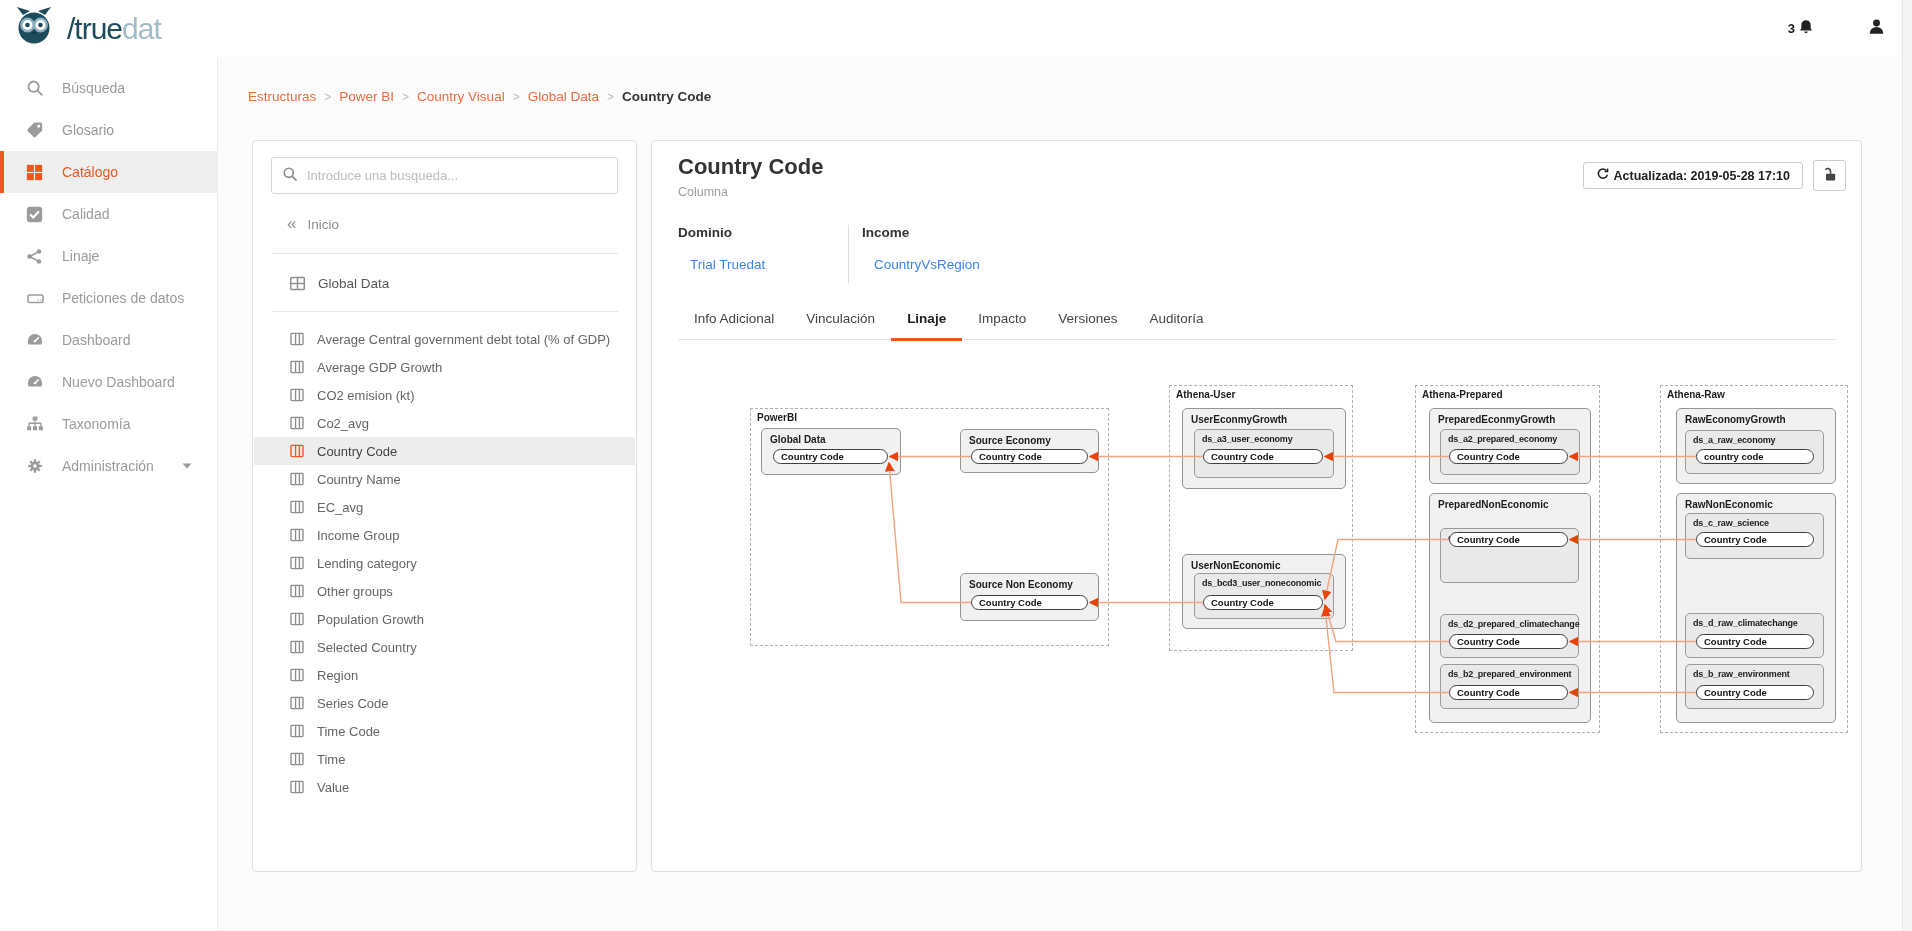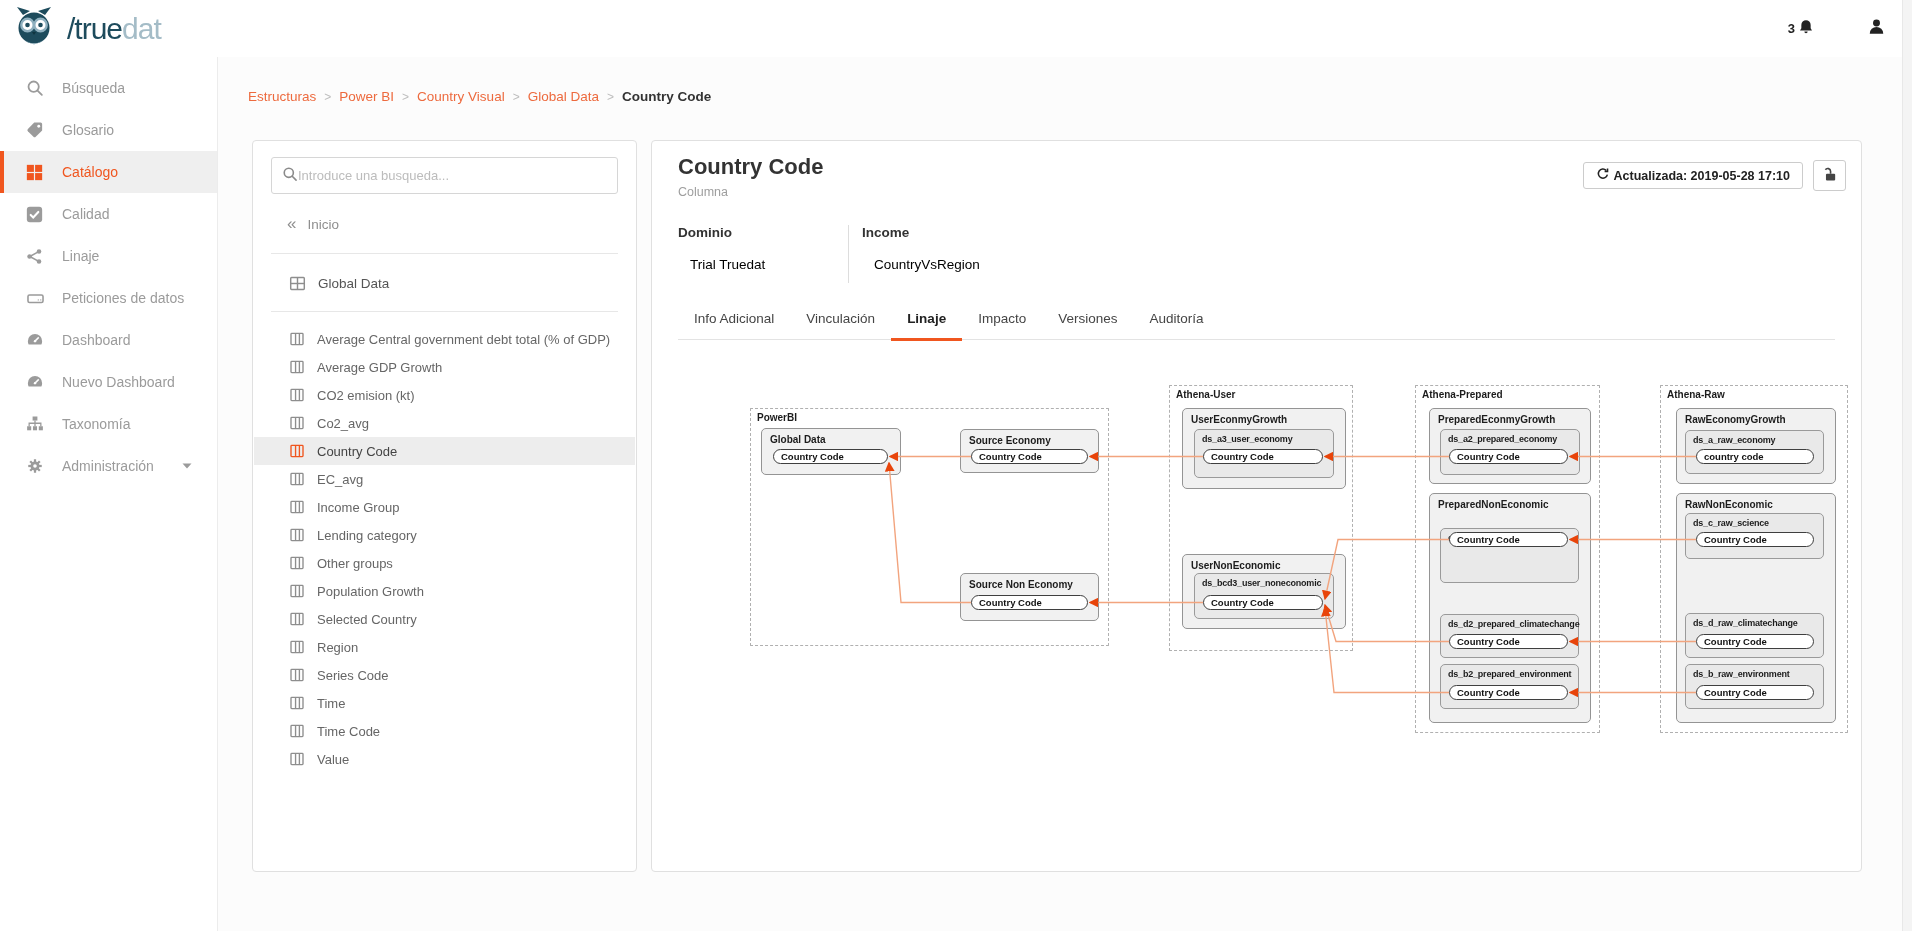--- a/index.html
+++ b/index.html
@@ -32,21 +32,21 @@
   .breadcrumb { position:absolute; left:30px; top:32px; font-size:13.5px; }
   .crumb-link { color:#ed6a3e; cursor:pointer; }
   .crumb-sep { color:#bdbdbd; margin:0 8px; font-size:12px; }
   .crumb-current { color:#333; font-weight:700; }
 
   .card { position:absolute; background:#fff; border:1px solid #e0e0e0; border-radius:4px; }
 
   
   #browser-card { left:34px; top:83px; width:385px; height:732px; }
   .search-wrap { position:absolute; left:18px; top:16px; width:347px; height:37px;
-    border:1px solid #d6d6d6; border-radius:3px; display:flex; align-items:center; padding:12px 10px; color:#9a9a9a; }
+    border:1px solid #d6d6d6; border-radius:3px; display:flex; align-items:center; padding:12px 10px; gap:9px; color:#9a9a9a; }
   .search-wrap input { border:none; outline:none; flex:1; font-size:13px; color:#555; font-family:inherit; }
   .search-wrap input::placeholder { color:#bcbcbc; }
   .back-row { position:absolute; left:34px; top:66px; height:34px; display:flex; align-items:center;
     gap:11px; color:#8f8f8f; font-size:13.5px; cursor:pointer; }
   .back-row .dbl { font-size:17px; line-height:1; margin-top:-2px; }
   .rule { position:absolute; left:18px; right:18px; height:1px; background:#e7e7e7; }
   .parent-row { position:absolute; left:36px; top:122px; height:40px; display:flex; align-items:center;
     gap:12px; color:#555; font-size:13.5px; cursor:pointer; }
   .parent-row .ic, .field-row .ic { display:flex; color:#8e8e8e; }
   #field-list { position:absolute; left:1px; right:1px; top:184px; list-style:none; }
@@ -62,21 +62,21 @@
   .updated-btn { position:absolute; right:58px; top:21px; height:27px; border:1px solid #ccc; border-radius:3px;
     display:flex; align-items:center; gap:4px; padding:0 12px; font-size:12.5px; font-weight:700; color:#222;
     background:#fff; cursor:pointer; }
   .lock-btn { position:absolute; right:15px; top:19px; width:33px; height:31px; border:1px solid #ccc;
     border-radius:3px; display:flex; align-items:center; justify-content:center; color:#444; background:#fff; cursor:pointer; }
   .fields { position:absolute; left:26px; top:84px; display:flex; }
   .f-block { width:170px; }
   .f-block.second { width:auto; padding-left:13px; }
   .f-divider { width:1px; background:#ddd; height:58px; }
   .f-label { font-size:13.5px; font-weight:700; color:#333; }
-  .f-value { margin:17px 0 0 12px; font-size:13.5px; color:#000000; }
+  .f-value { margin:17px 0 0 12px; font-size:13.5px; color:#3b82f6; }
   .tabs { position:absolute; left:26px; right:26px; top:160px; display:flex; border-bottom:1px solid #e3e3e3; }
   .tab { padding:10px 16px 13px; font-size:13.5px; color:#454545; position:relative; cursor:pointer; }
   .tab.active { font-weight:700; color:#222; }
   .tab.active::after { content:""; position:absolute; left:0; right:0; bottom:-2px; height:3px; background:#f0561f; }
 
   
   #diagram { position:absolute; inset:0; }
   .lg-group { position:absolute; border:1px dashed #b0b0b0; border-radius:1px;
     font-size:10px; font-weight:700; color:#1c1c1c; padding:3px 0 0 6px; }
   .lg-box { position:absolute; background:#f1f1f1; border:1px solid #949494; border-radius:5px;
@@ -331,20 +331,30 @@
             <span>Country Code</span>
           </li>
           <li class="field-row">
             <span class="ic">
               <svg width="16" height="16" viewBox="0 0 20 20" fill="none" stroke="currentColor" stroke-width="1.7">
                 <rect x="2.5" y="3" width="15" height="14" rx="1"></rect>
                 <line x1="8.2" y1="3" x2="8.2" y2="17"></line>
                 <line x1="13" y1="3" x2="13" y2="17"></line>
               </svg>
             </span>
+            <span>Country Name</span>
+          </li>
+          <li class="field-row">
+            <span class="ic">
+              <svg width="16" height="16" viewBox="0 0 20 20" fill="none" stroke="currentColor" stroke-width="1.7">
+                <rect x="2.5" y="3" width="15" height="14" rx="1"></rect>
+                <line x1="8.2" y1="3" x2="8.2" y2="17"></line>
+                <line x1="13" y1="3" x2="13" y2="17"></line>
+              </svg>
+            </span>
             <span>EC_avg</span>
           </li>
           <li class="field-row">
             <span class="ic">
               <svg width="16" height="16" viewBox="0 0 20 20" fill="none" stroke="currentColor" stroke-width="1.7">
                 <rect x="2.5" y="3" width="15" height="14" rx="1"></rect>
                 <line x1="8.2" y1="3" x2="8.2" y2="17"></line>
                 <line x1="13" y1="3" x2="13" y2="17"></line>
               </svg>
             </span>
@@ -411,31 +421,31 @@
             <span>Series Code</span>
           </li>
           <li class="field-row">
             <span class="ic">
               <svg width="16" height="16" viewBox="0 0 20 20" fill="none" stroke="currentColor" stroke-width="1.7">
                 <rect x="2.5" y="3" width="15" height="14" rx="1"></rect>
                 <line x1="8.2" y1="3" x2="8.2" y2="17"></line>
                 <line x1="13" y1="3" x2="13" y2="17"></line>
               </svg>
             </span>
+            <span>Time Code</span>
+          </li>
+          <li class="field-row">
+            <span class="ic">
+              <svg width="16" height="16" viewBox="0 0 20 20" fill="none" stroke="currentColor" stroke-width="1.7">
+                <rect x="2.5" y="3" width="15" height="14" rx="1"></rect>
+                <line x1="8.2" y1="3" x2="8.2" y2="17"></line>
+                <line x1="13" y1="3" x2="13" y2="17"></line>
+              </svg>
+            </span>
             <span>Time</span>
-          </li>
-          <li class="field-row">
-            <span class="ic">
-              <svg width="16" height="16" viewBox="0 0 20 20" fill="none" stroke="currentColor" stroke-width="1.7">
-                <rect x="2.5" y="3" width="15" height="14" rx="1"></rect>
-                <line x1="8.2" y1="3" x2="8.2" y2="17"></line>
-                <line x1="13" y1="3" x2="13" y2="17"></line>
-              </svg>
-            </span>
-            <span>Time Code</span>
           </li>
           <li class="field-row">
             <span class="ic">
               <svg width="16" height="16" viewBox="0 0 20 20" fill="none" stroke="currentColor" stroke-width="1.7">
                 <rect x="2.5" y="3" width="15" height="14" rx="1"></rect>
                 <line x1="8.2" y1="3" x2="8.2" y2="17"></line>
                 <line x1="13" y1="3" x2="13" y2="17"></line>
               </svg>
             </span>
             <span>Value</span>

